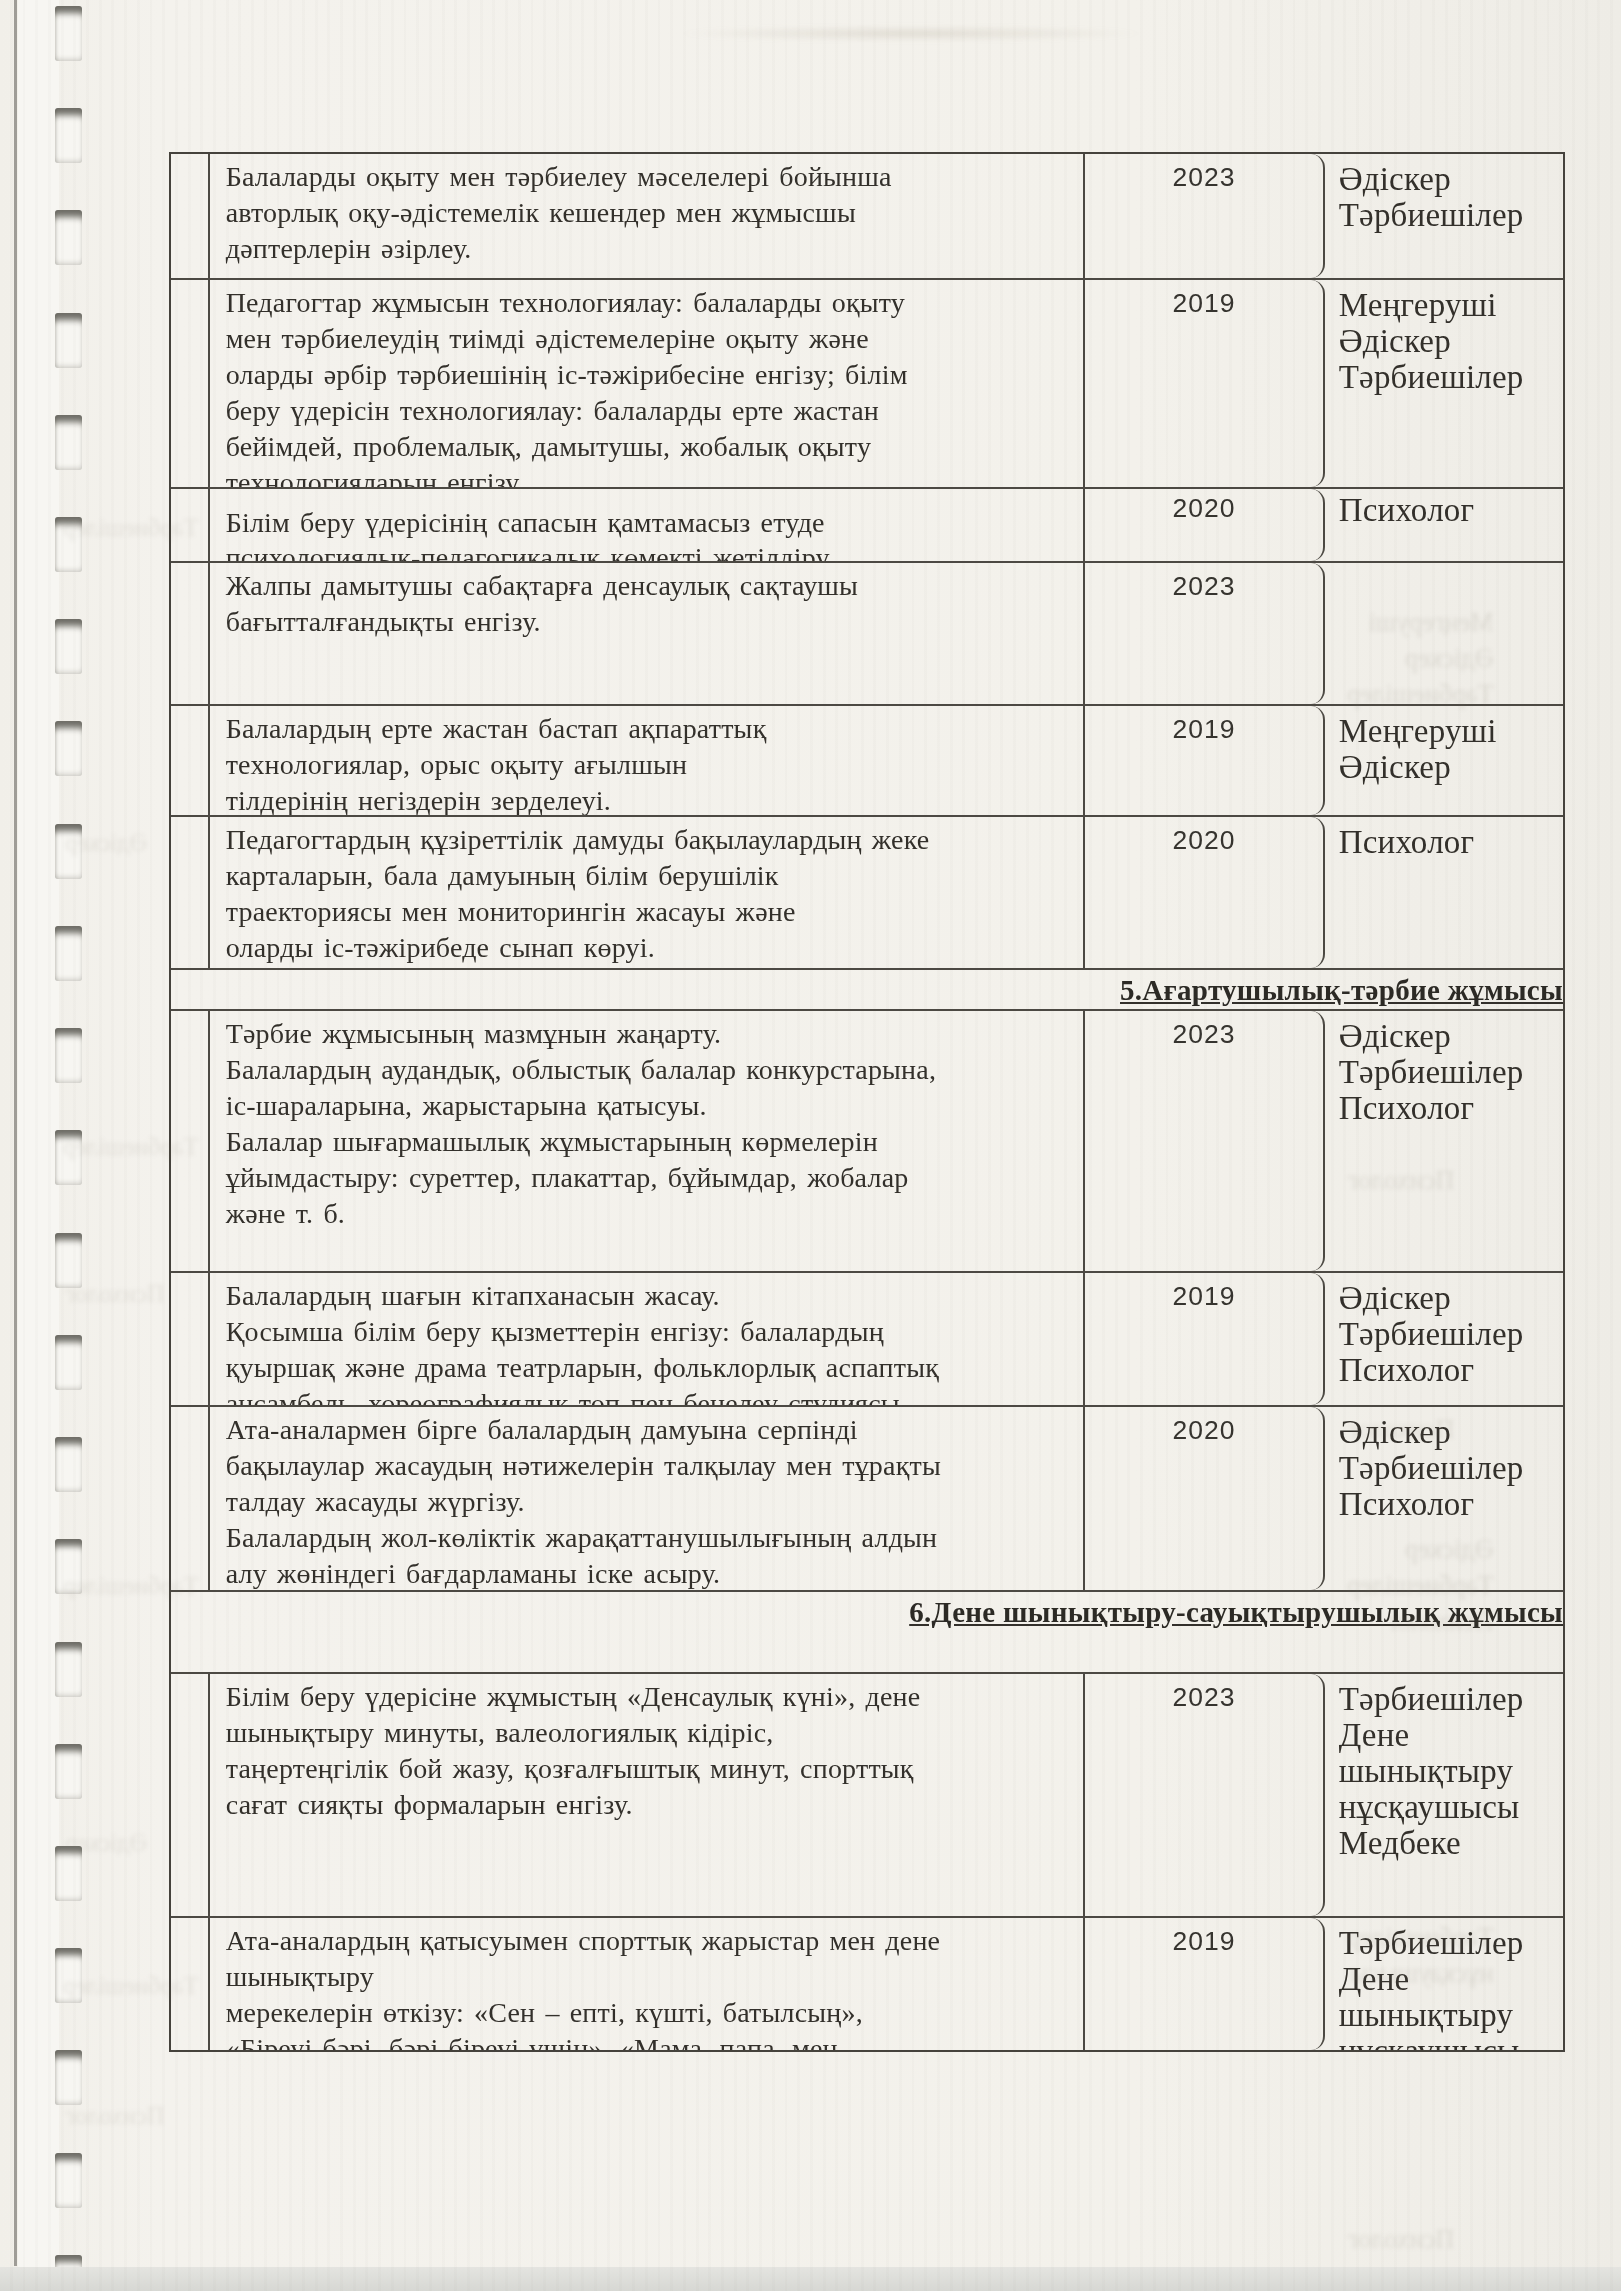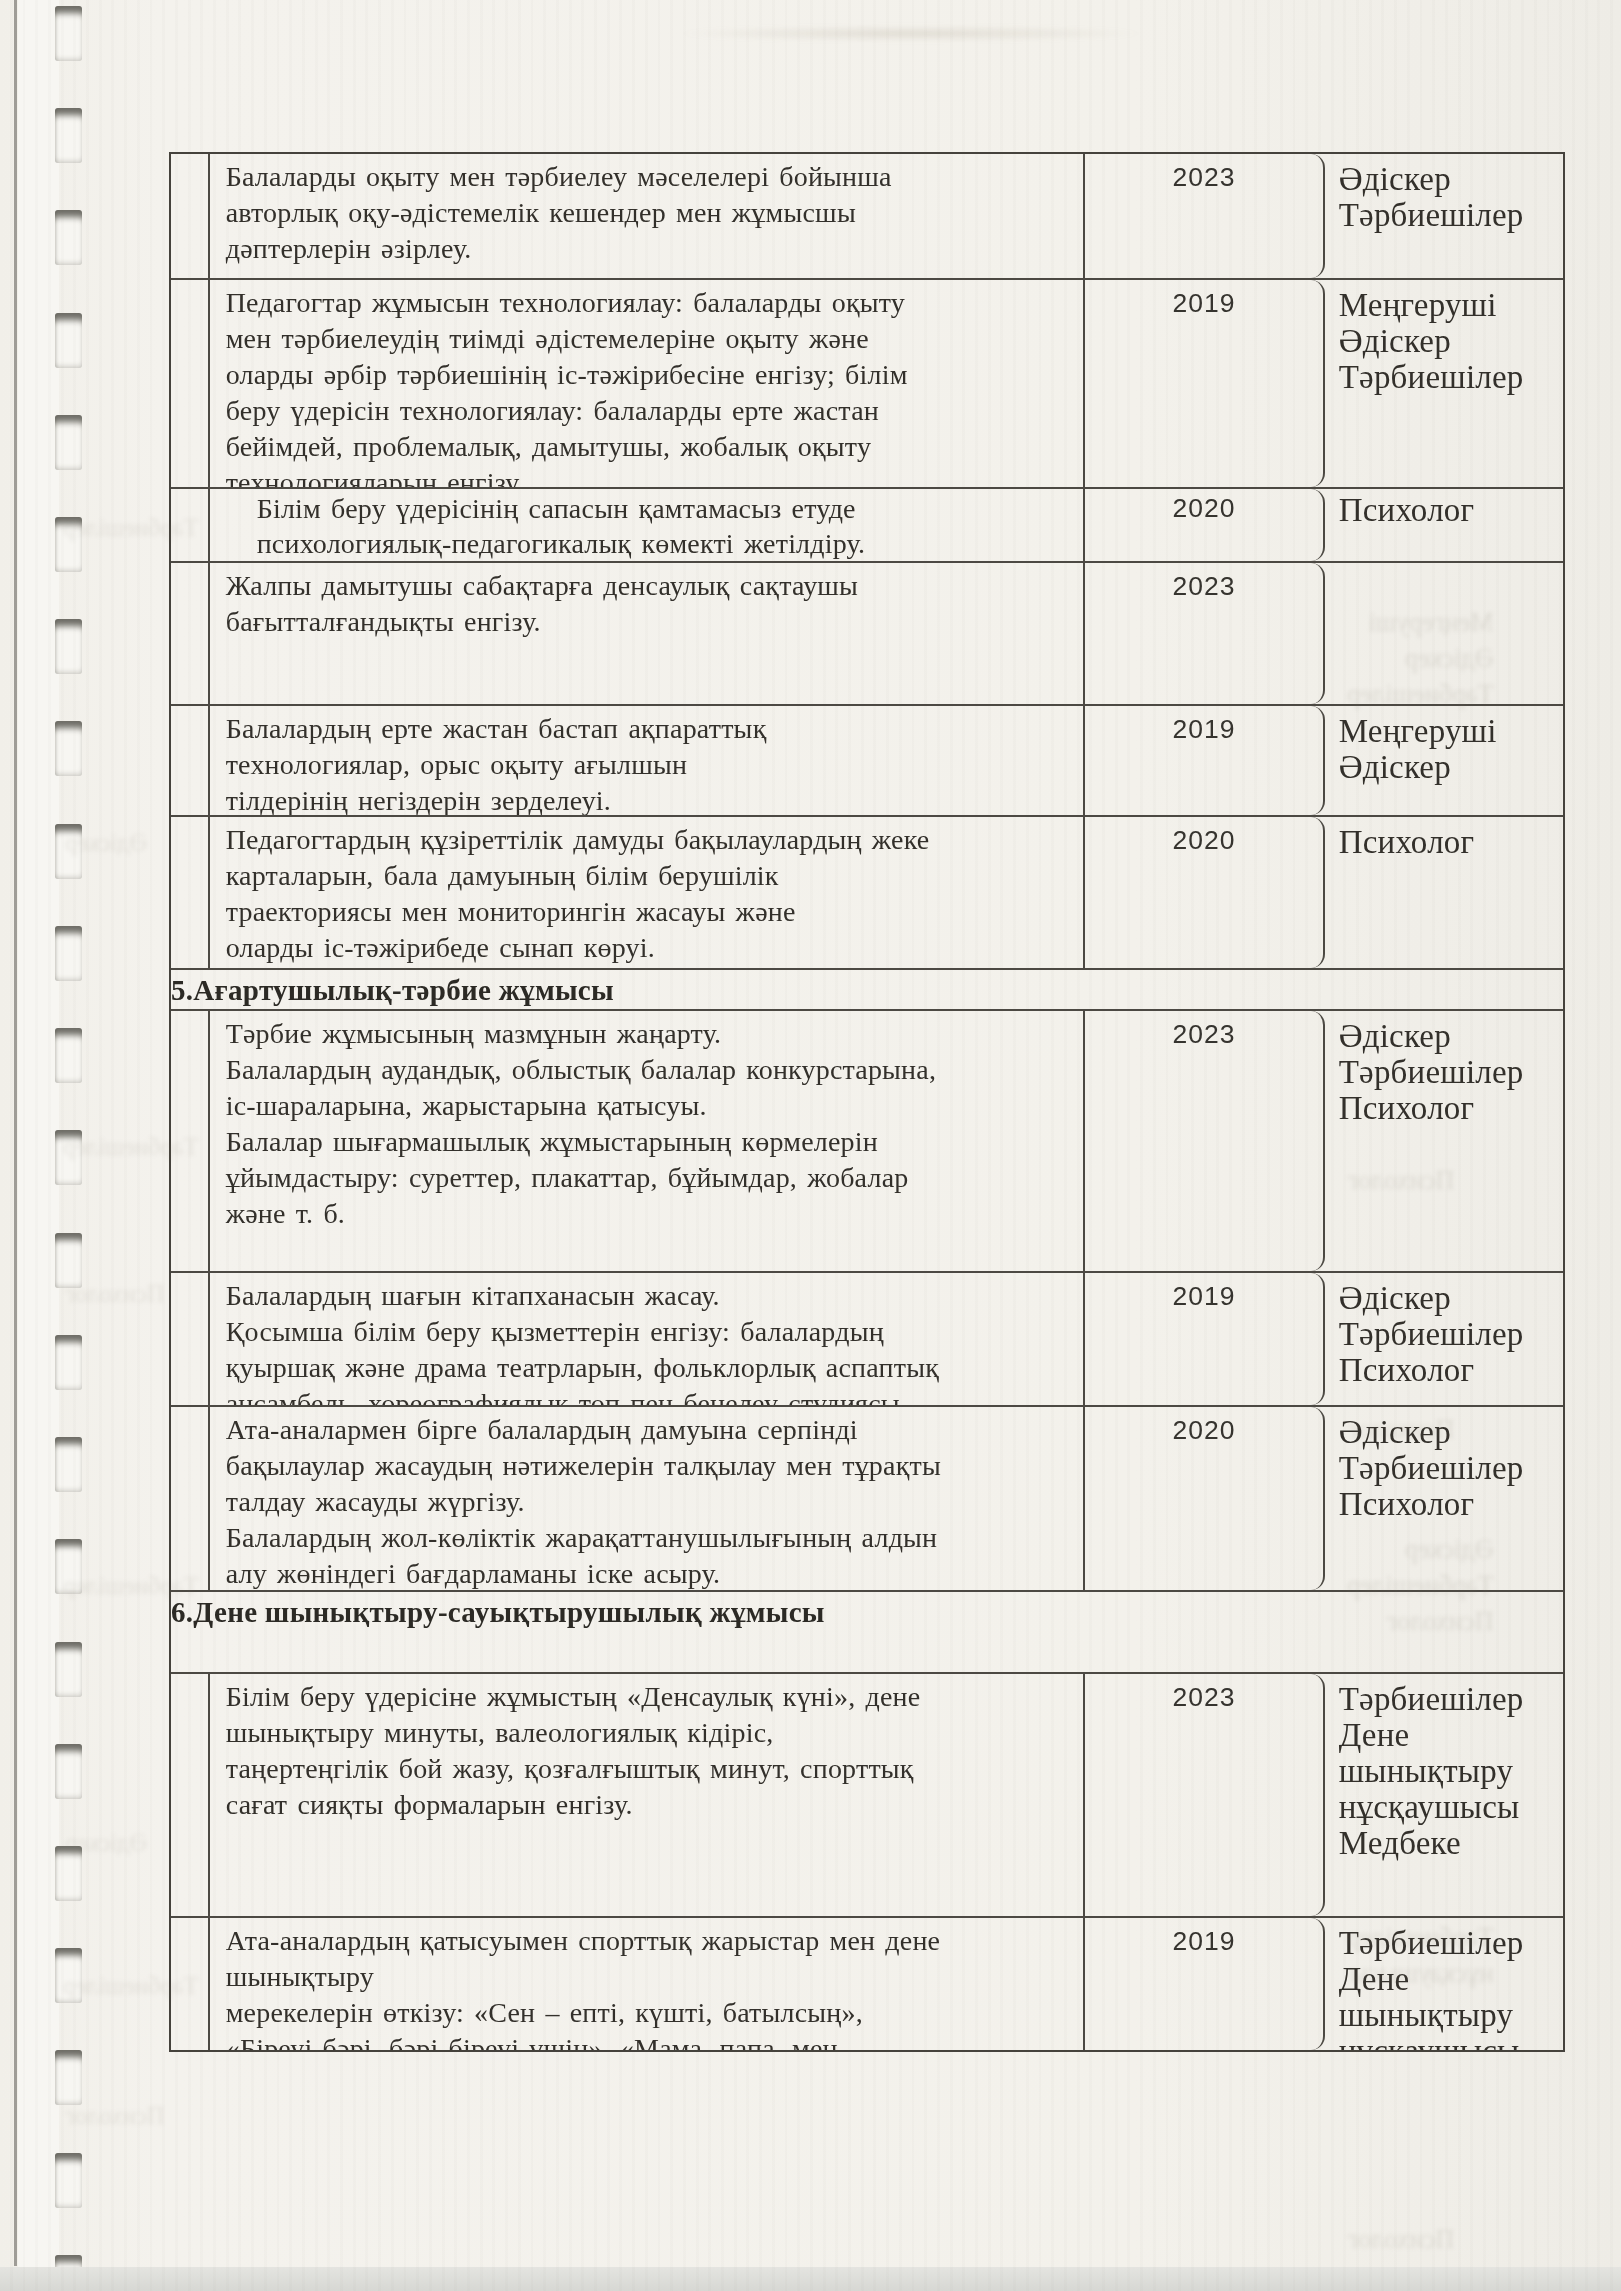--- a/index.html
+++ b/index.html
@@ -45,21 +45,21 @@
   .c-year{
     border-right:2px solid #4c4943;
     padding-top:7.8px;text-align:center;
     font-family:"Liberation Sans","DejaVu Sans",sans-serif;
     font-size:26.5px;letter-spacing:1px;color:#36342f;border-radius:14px;
   }
   .c-resp{
     padding:6.9px 5.9px 0 13.7px;
     font-size:33px;line-height:36px;letter-spacing:0.2px;
   }
-  .t-section{display:block;text-align:left;box-sizing:border-box;}
+  .t-section{display:block;text-align:right;box-sizing:border-box;text-decoration:underline;}
   .section-title{
     font-weight:bold;font-size:29px;line-height:35px;padding-top:2.9px;
     letter-spacing:0.3px;color:#2c2a25;
   }
   
   .ghost{
     position:absolute;z-index:3;pointer-events:none;
     font-size:26.5px;line-height:36px;color:#7d7668;opacity:.17;
     filter:blur(2px);transform:scaleX(-1);transform-origin:center;
     white-space:pre-line;
@@ -141,21 +141,21 @@
 бейімдей, проблемалық, дамытушы, жобалық оқыту
 технологияларын енгізу.</div>
       <div class="cell c-year">2019</div>
       <div class="cell c-resp">Меңгеруші
 Әдіскер
 Тәрбиешілер</div>
     </div>
 
     <div class="t-row" style="height:74px">
       <div class="cell c-num"></div>
-      <div class="cell c-task" style="padding-top:2px;line-height:35px;margin-left:31px;">Білім беру үдерісінің сапасын қамтамасыз етуде
+      <div class="cell c-task" style="padding-top:16px;line-height:35px;">Білім беру үдерісінің сапасын қамтамасыз етуде
 психологиялық-педагогикалық көмекті жетілдіру.</div>
       <div class="cell c-year" style="padding-top:3.9px;">2020</div>
       <div class="cell c-resp" style="padding-top:2.9px;">Психолог</div>
     </div>
 
     <div class="t-row" style="height:143px">
       <div class="cell c-num"></div>
       <div class="cell c-task">Жалпы дамытушы сабақтарға денсаулық сақтаушы
 бағытталғандықты енгізу.</div>
       <div class="cell c-year">2023</div>

